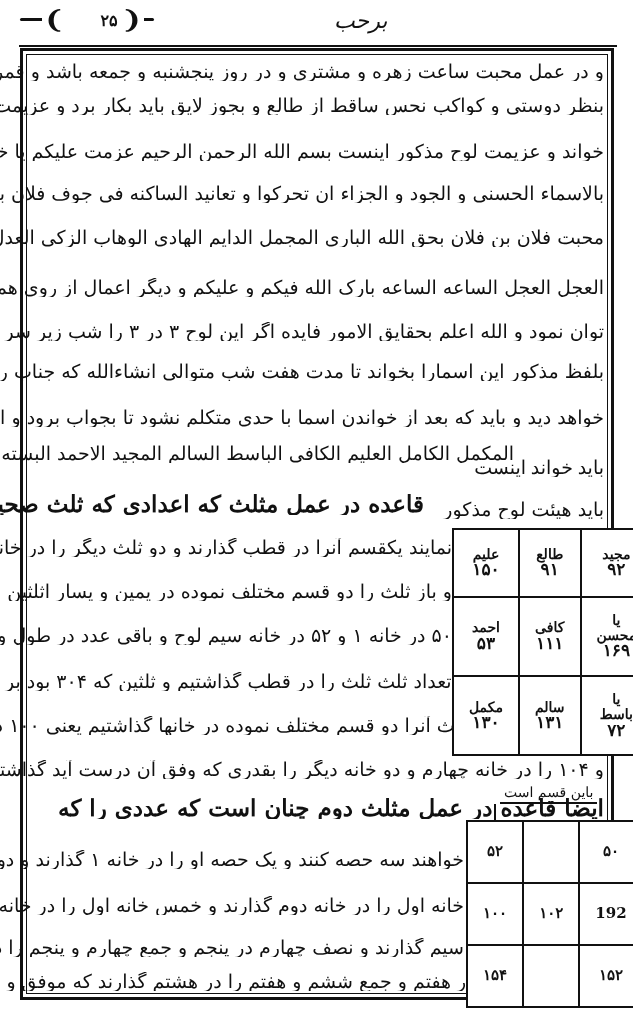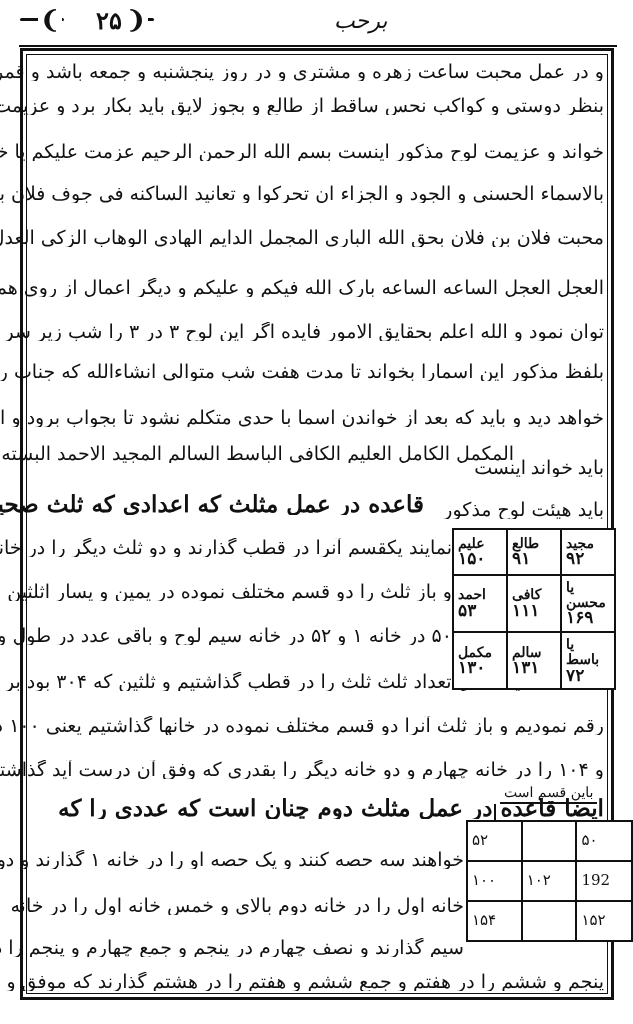--- a/index.html
+++ b/index.html
@@ -44,21 +44,21 @@
     .page-number .bracket {
       font-size: 24px;
       font-weight: bold;
       line-height: 1;
       position: relative;
       z-index: 1;
       background: #fff;
       padding: 0 2px;
     }
     .page-number .num {
-      font-size: 24px;
+      font-size: 16px;
       font-weight: bold;
       position: relative;
       z-index: 1;
       background: #fff;
       padding: 0 2px;
       direction: rtl;
       margin-left: 32px;
     }
     .running-head {
       position: absolute;
@@ -119,23 +119,23 @@
       font-weight: bold;
     }
     .grid-table {
       position: absolute;
       border-collapse: collapse;
       direction: rtl;
       background: #fff;
     }
     .grid-table td {
       border: 2px solid #111;
-      text-align: left;
+      text-align: center;
       vertical-align: middle;
-      padding: 4px;
+      padding: 15px;
       line-height: 1.05;
     }
     .names-grid {
       left: 452px;
       top: 528px;
     }
     .names-grid td {
       width: 44px;
       height: 36px;
     }
@@ -150,21 +150,21 @@
       font-weight: bold;
     }
     .numbers-grid {
       left: 466px;
       top: 820px;
     }
     .numbers-grid td {
       width: 50px;
       height: 30px;
       font-size: 15px;
-      font-weight: normal;
+      font-weight: bold;
     }
     .grid-caption {
       position: absolute;
       left: 500px;
       top: 784px;
       font-size: 14px;
       direction: rtl;
       border-bottom: 2px solid #111;
       padding: 0 4px 2px 4px;
     }
@@ -209,21 +209,21 @@
   <div class="line" style="top:440px; width:180px;">باید هیئت لوح مذکور</div>
   <div class="line heading-inline" style="top:432px; right:180px;">قاعده در عمل مثلث که اعدادی که ثلث صحیح داشته باشد سه قسمت</div>
   <div class="line" style="top:478px; right:152px;">نمایند یکقسم آنرا در قطب گذارند و دو ثلث دیگر را در خانه فوق آن گذارند</div>
   <div class="line" style="top:522px; right:152px;">و باز ثلث را دو قسم مختلف نموده در یمین و یسار اثلثین وضع نمایند یعنی</div>
   <div class="line" style="top:566px; right:152px;">۵۰ در خانه ۱ و ۵۲ در خانه سیم لوح و باقی عدد در طول و عرض</div>
   <div class="line" style="top:612px;">قسمت نمایند مثال تعداد ثلث ثلث را در قطب گذاشتیم و ثلثین که ۳۰۴ بود بر بالای</div>
   <div class="line" style="top:656px;">رقم نمودیم و باز ثلث آنرا دو قسم مختلف نموده در خانها گذاشتیم یعنی ۱۰۰ در خانه ششم</div>
   <div class="line" style="top:700px;">و ۱۰۴ را در خانه چهارم و دو خانه دیگر را بقدری که وفق آن درست آید گذاشتیم و تمام نمودیم</div>
   <div class="line heading-inline" style="top:736px; right:0;">ایضا قاعده در عمل مثلث دوم چنان است که عددی را که</div>
   <div class="line" style="top:790px; right:140px;">خواهند سه حصه کنند و یک حصه او را در خانه ۱ گذارند و دو حصه</div>
-  <div class="line" style="top:836px; right:140px;">خانه اول را در خانه دوم بالای و خمس خانه اول را در خانه</div>
+  <div class="line" style="top:836px; right:140px;">خانه اول را در خانه دوم گذارند و خمس خانه اول را در خانه</div>
   <div class="line" style="top:878px; right:140px;">سیم گذارند و نصف چهارم در پنجم و جمع چهارم و پنجم را در ششم و جمع</div>
   <div class="line" style="top:912px;">پنجم و ششم را در هفتم و جمع ششم و هفتم را در هشتم گذارند که موفق و صحیح است</div>
 </div>
 
 <table class="grid-table names-grid">
   <tbody>
       <tr>
     <td>
       <span class="cell-name">مجید</span>
       <span class="cell-value">۹۲</span>

